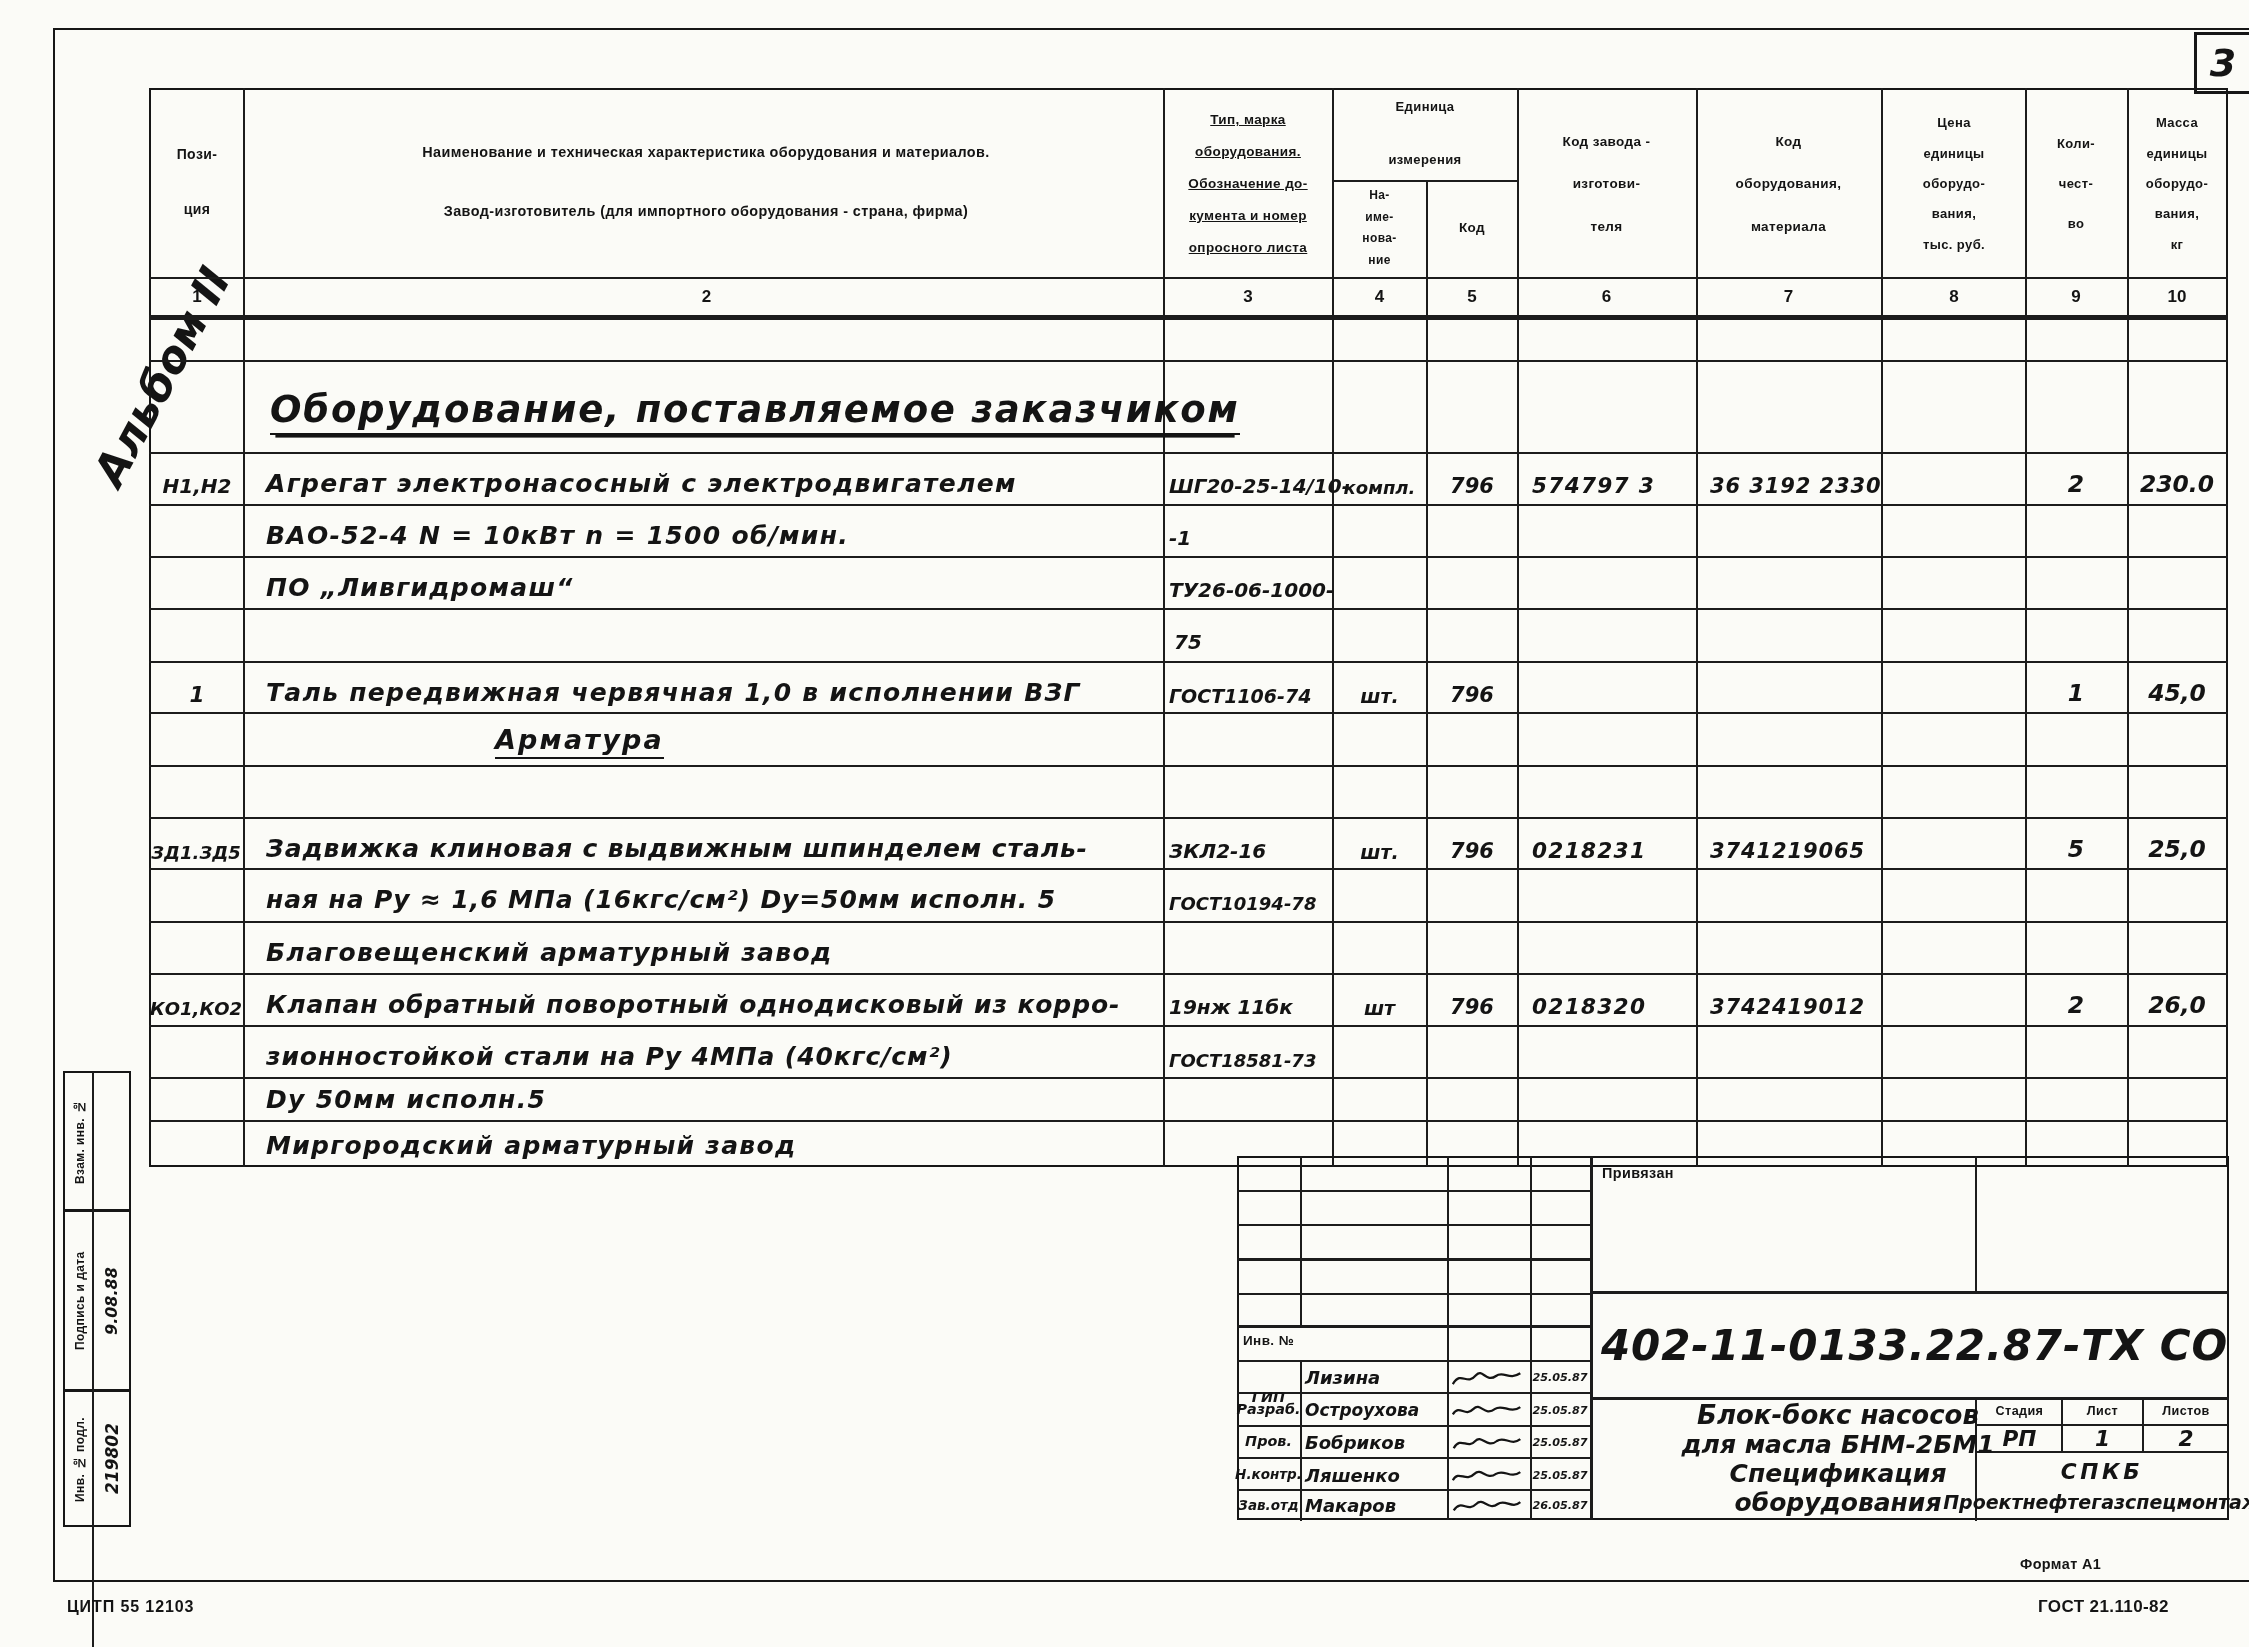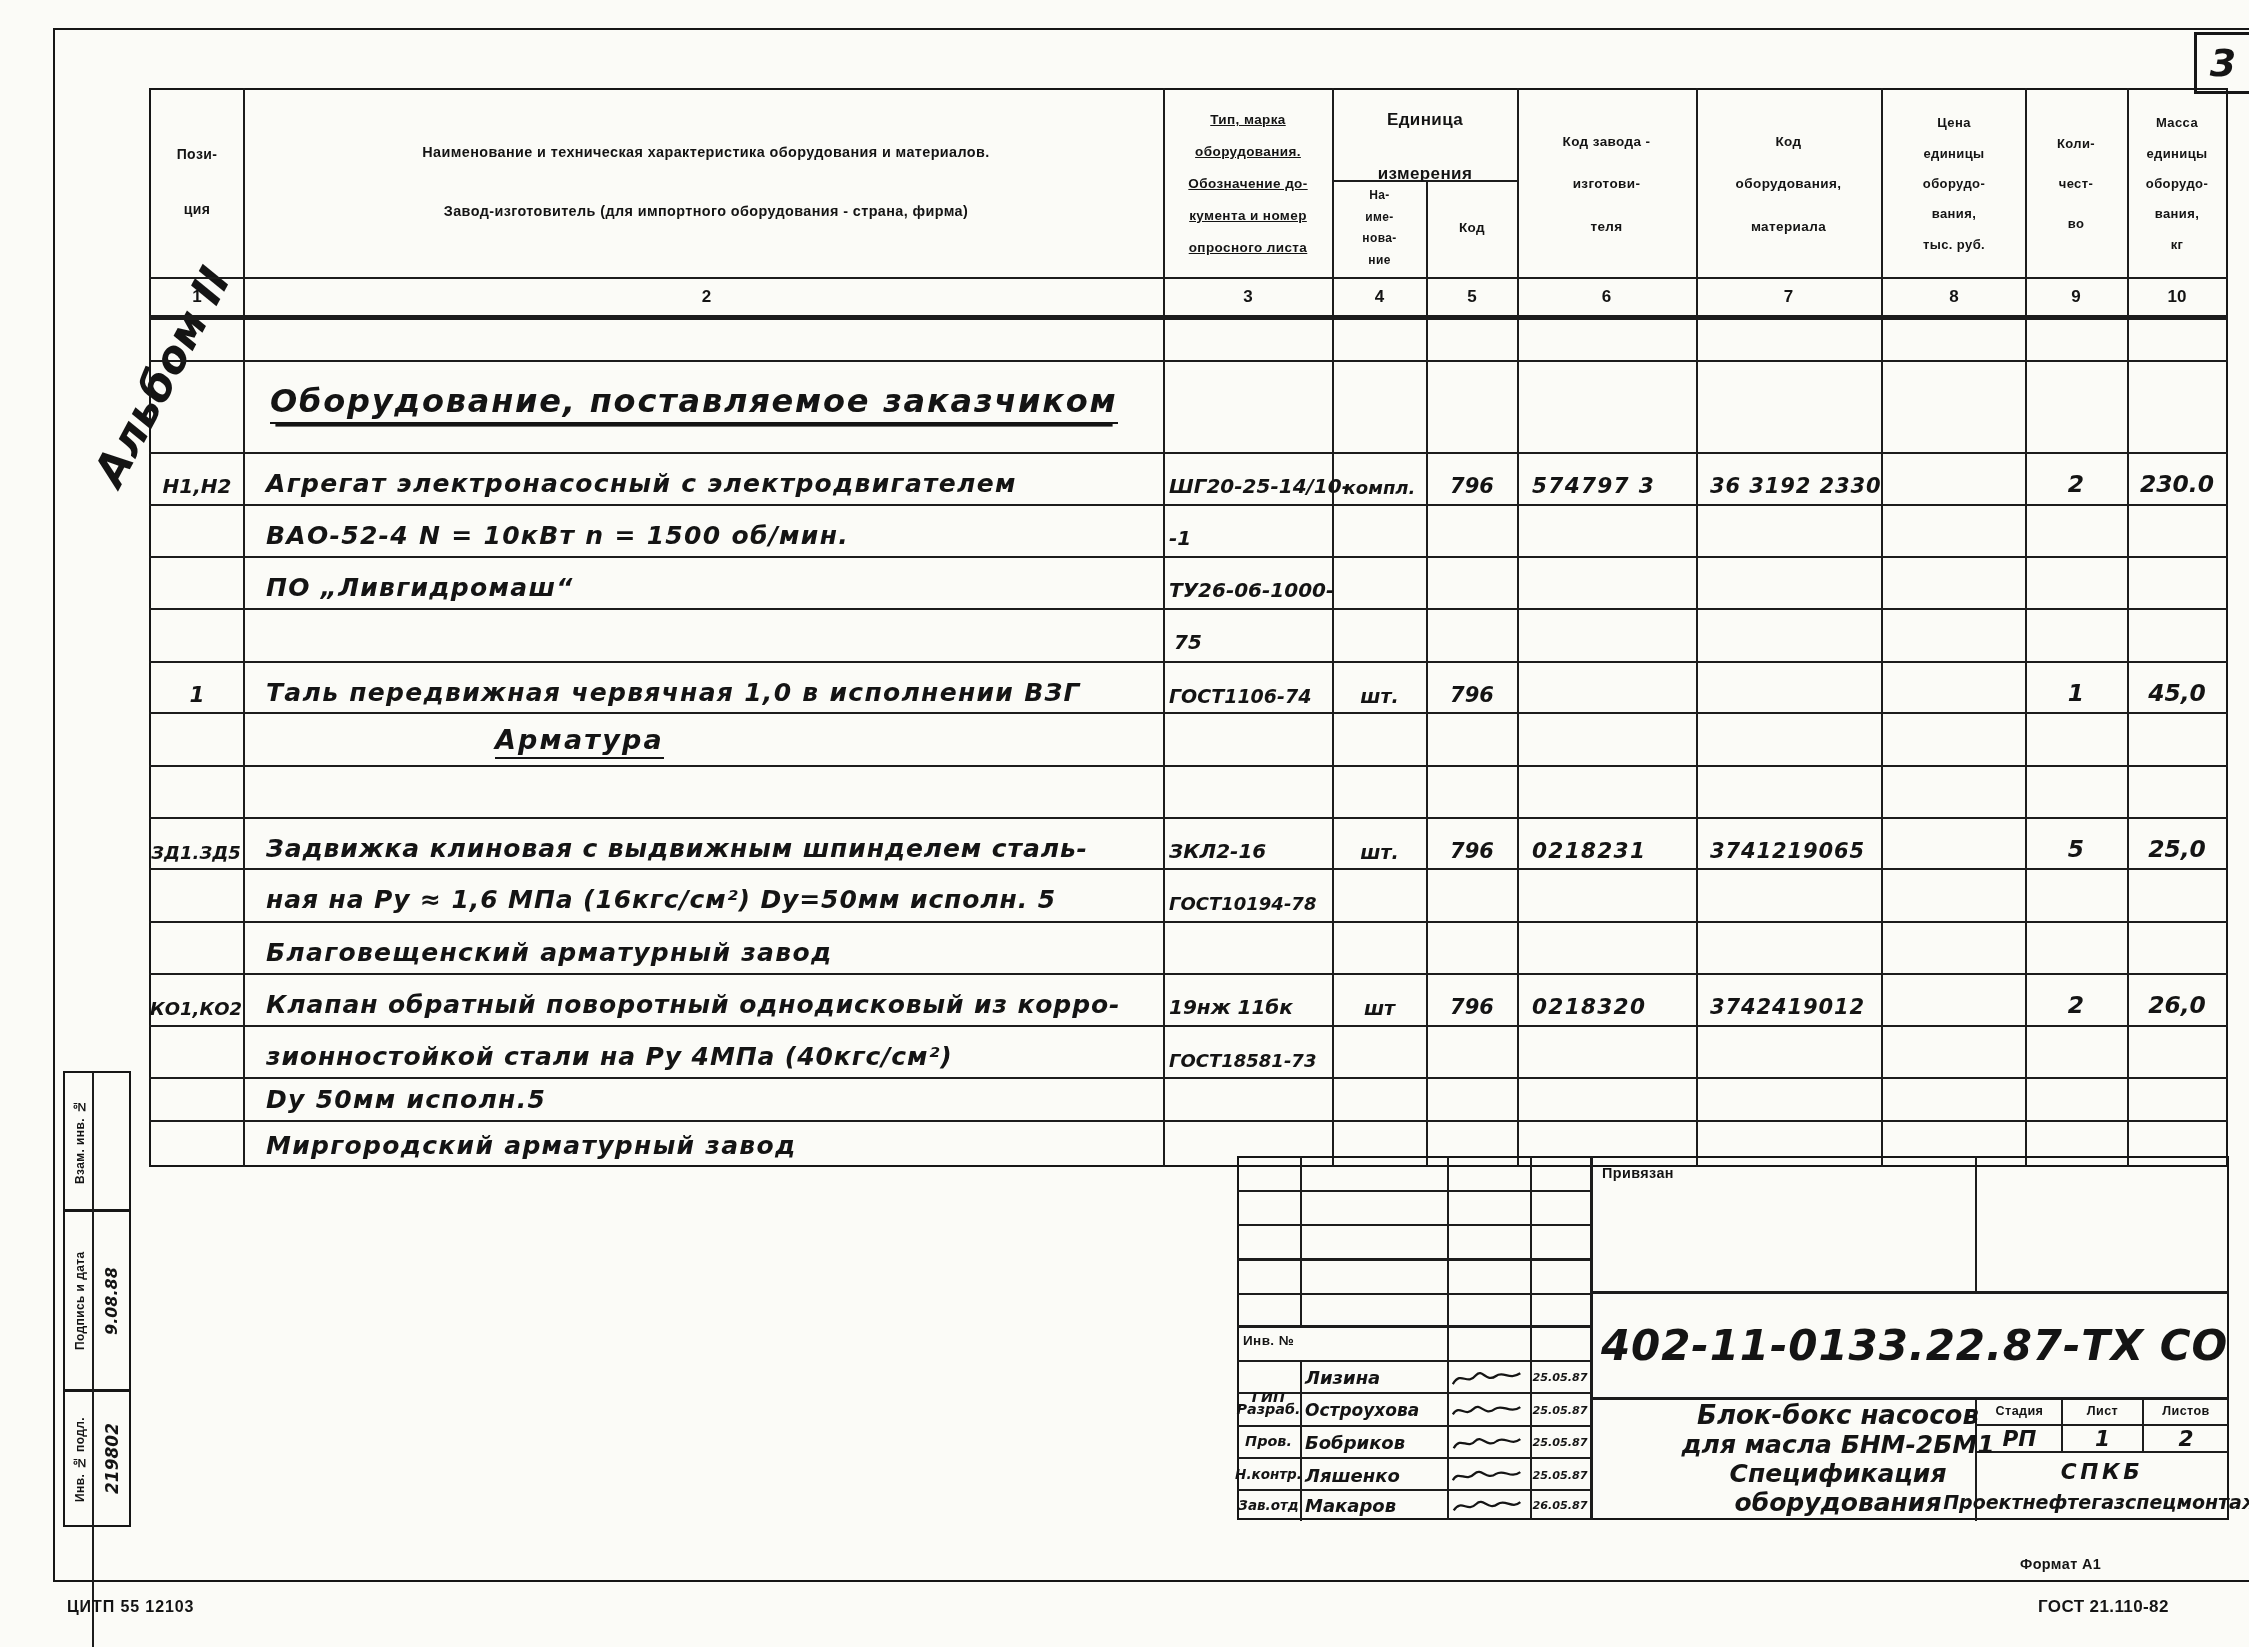--- a/index.html
+++ b/index.html
@@ -75,21 +75,21 @@
   <span>Наименование и техническая характеристика   оборудования и материалов.</span>
   <span>Завод-изготовитель  (для импортного оборудования -   страна, фирма)</span>
 </div>
 <div class="colhead pr" style="left:1168px;top:97px;width:160px;height:175px;font-size:13.5px;text-decoration:underline;">
   <span>Тип,   марка</span>
   <span>оборудования.</span>
   <span>Обозначение до-</span>
   <span>кумента и номер</span>
   <span>опросного листа</span>
 </div>
-<div class="colhead pr" style="left:1335px;top:107px;width:180px;height:79px;font-size:17px;gap:31px;">
+<div class="colhead pr" style="left:1335px;top:94px;width:180px;height:79px;font-size:13px;gap:31px;">
   <span>Единица</span>
   <span>измерения</span>
 </div>
 <div class="colhead pr" style="left:1335px;top:182px;width:89px;height:92px;font-size:12px;">
   <span>На-</span>
   <span>име-</span>
   <span>нова-</span>
   <span>ние</span>
 </div>
 <div class="colhead pr" style="left:1430px;top:182px;width:84px;height:92px;font-size:13.5px;">
@@ -129,21 +129,21 @@
 <div class="num" style="left:252px;width:909px;">2</div>
 <div class="num" style="left:1168px;width:160px;">3</div>
 <div class="num" style="left:1335px;width:89px;">4</div>
 <div class="num" style="left:1430px;width:84px;">5</div>
 <div class="num" style="left:1520px;width:173px;">6</div>
 <div class="num" style="left:1699px;width:179px;">7</div>
 <div class="num" style="left:1885px;width:138px;">8</div>
 <div class="num" style="left:2028px;width:96px;">9</div>
 <div class="num" style="left:2129px;width:96px;">10</div>
 
-<div class="c hw" style="left:270px;top:360px;width:891px;height:92px;font-size:32px;letter-spacing:1.8px;padding-bottom:28px;">
+<div class="c hw" style="left:270px;top:360px;width:891px;height:92px;font-size:37px;letter-spacing:1.8px;padding-bottom:17px;">
   <span class="uline2">Оборудование, поставляемое  заказчиком</span>
 </div>
 
 <div class="c ctr hw" style="left:153px;top:452px;width:88px;font-size:20px;">Н1,Н2</div>
 <div class="c hw" style="left:266px;top:452px;width:891px;font-size:25px;letter-spacing:1.3px;">Агрегат электронасосный с электродвигателем</div>
 <div class="c hw" style="left:1169px;top:452px;width:158px;font-size:20px;">ШГ20-25-14/10-</div>
 <div class="c ctr hw" style="left:1335px;top:452px;width:89px;font-size:18px;">компл.</div>
 <div class="c ctr hw" style="left:1430px;top:452px;width:84px;font-size:21px;">796</div>
 <div class="c hw" style="left:1532px;top:452px;width:160px;font-size:21.6px;letter-spacing:1.3px;">574797 3</div>
 <div class="c hw" style="left:1710px;top:452px;width:166px;font-size:21px;letter-spacing:0.9px;">36 3192 2330</div>

